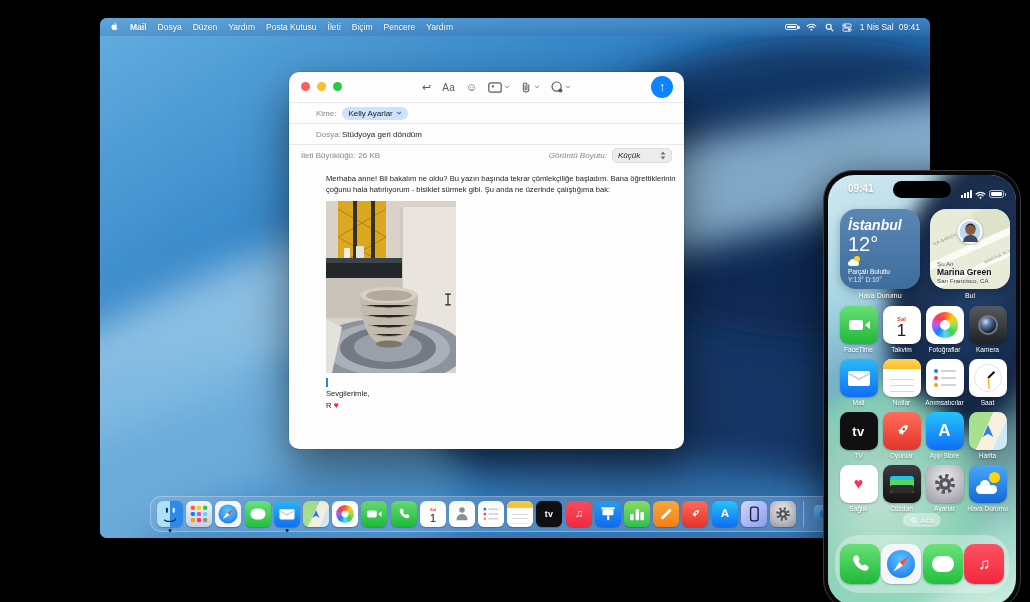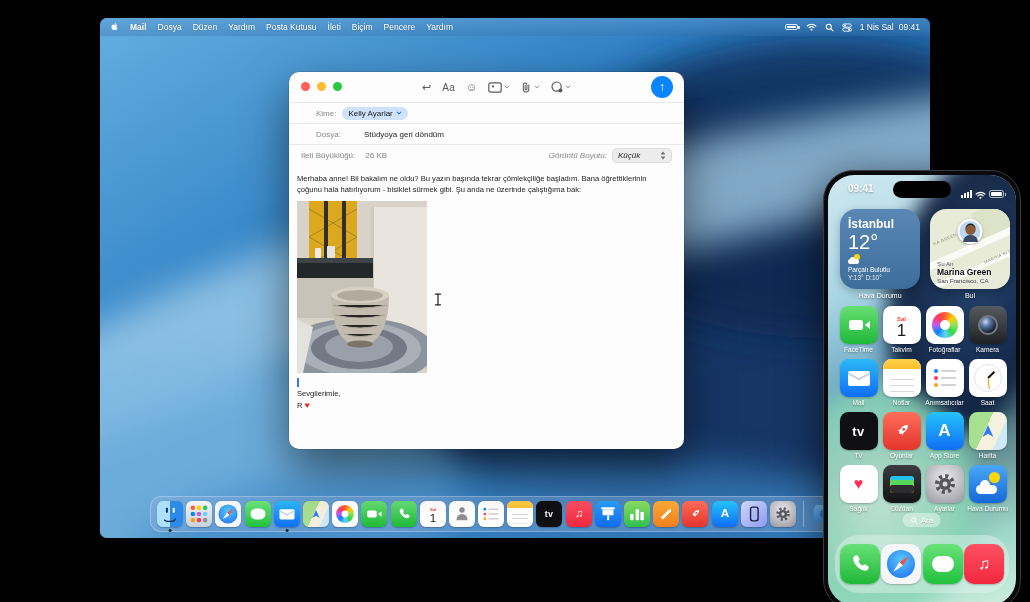--- a/index.html
+++ b/index.html
@@ -30,27 +30,27 @@
   .tl-close{ background:#ff5f57; } .tl-min{ background:#febc2e; } .tl-zoom{ background:#28c840; }
   .tb-icons { position:absolute; left:133px; top:4px; height:22px; display:flex; align-items:center; gap:11px; color:#59595e; }
   .tbi { display:flex; align-items:center; gap:2px; font-size:10px; color:#59595e; }
   .tbi svg { display:block; }
   .fmt { font-size:10px; letter-spacing:.3px; }
   .emoji-g { font-size:11px; line-height:1; }
   .undo-g { font-size:11px; line-height:1; }
   .send { position:absolute; right:11px; top:4px; width:22px; height:22px; border-radius:50%; background:#0b84ff; color:#fff; display:flex; align-items:center; justify-content:center; font-size:12px; font-weight:700; }
   .frow { height:21px; display:flex; align-items:center; padding:0 12px; border-top:.5px solid #e9e9eb; font-size:8px; }
   .flabel { color:#86868b;padding-left:15px; }
-  .fval { color:#1d1d1f; margin-left:23px; }
+  .fval { color:#1d1d1f; margin-left:1px; }
   .pill { display:inline-flex; align-items:center; gap:3px; margin-left:6px; background:#cfe2fc; border-radius:8px; padding:2px 6px; color:#16181c; }
   .sizerow { justify-content:space-between; }
-  .szleft { color:#86868b; display:flex; gap:10px; }
+  .szleft { color:#86868b; display:flex; gap:3px; }
   .szright { display:flex; align-items:center; gap:5px;font-style:italic; }
   .isel { display:inline-flex; align-items:center; justify-content:space-between; gap:6px; background:#ececed; border:.5px solid #dcdcde; border-radius:5px; padding:2px 5px; min-width:60px; color:#1d1d1f; }
-  .mbody { position:relative; padding:8px 8px; font-size:7.6px; line-height:1.5; color:#1c1c1e; }
+  .mbody { position:relative; padding:8px 27px; font-size:7.6px; line-height:1.5; color:#1c1c1e;margin-left:10px; }
   .mbody p { width:372px; }
   .pimg { display:block; margin-top:5px; width:130px; height:172px; }
   .caret { width:2px; height:9px; background:#3478f6; margin:5px 0 1px; }
   .sigline { display:flex; align-items:center; gap:2px; }
   .heart { color:#ff1f1f; font-size:8.5px; }
   .ibeam { position:absolute; left:145px; top:128px; filter:drop-shadow(0 0 1px #fff); }
 
   
   .ai { width:38px; height:38px; border-radius:8.5px; position:relative; display:flex; align-items:center; justify-content:center; flex-shrink:0; box-shadow:0 1px 2px rgba(0,0,0,.25); overflow:hidden; }
   .ai-facetime { background:linear-gradient(180deg,#67df74,#1fb838); }
@@ -152,21 +152,21 @@
   .itime { position:absolute; left:20px; top:1px; color:#fff; font-size:10px; font-weight:700; text-shadow:0 1px 2px rgba(0,0,0,.35); }
   .island { position:absolute; left:50%; top:-1px; transform:translateX(-50%); width:58px; height:17px; background:#000; border-radius:9px; }
   .istat-icons { position:absolute; right:12px; top:3px; display:flex; align-items:center; gap:3px; }
   .sig { display:flex; align-items:flex-end; gap:1px; }
   .sig span { width:2px; background:#fff; border-radius:.5px; }
   .ibatt { width:15px; height:7.5px; border:1px solid rgba(255,255,255,.7); border-radius:2.5px; position:relative; }
   .ibatt::before { content:""; position:absolute; inset:1px; background:#fff; border-radius:1px; }
   .ibatt::after { content:""; position:absolute; right:-3px; top:2px; width:1.5px; height:3px; background:rgba(255,255,255,.7); }
   .widgets { position:absolute; top:34px; left:12px; display:flex; gap:10px; z-index:3; }
   .w-weather { width:80px; height:80px; border-radius:16px; background:linear-gradient(180deg,#5a87b4,#3e6d9c); color:#fff; padding:8px 8px 6px; display:flex; flex-direction:column; box-shadow:0 3px 8px rgba(0,0,0,.25); }
-  .ww-city { font-size:12px; font-weight:600; }
+  .ww-city { font-size:14px; font-weight:600;font-style:italic; }
   .ww-temp { font-size:20px; font-weight:300; line-height:1.1; }
   .ww-icon { margin-top:3px; position:relative; width:14px; height:8px; }
   .ww-icon .s { position:absolute; left:6px; top:-2px; width:6px; height:6px; border-radius:50%; background:#ffd60a; }
   .ww-icon .c { position:absolute; left:0; bottom:0; width:11px; height:5px; border-radius:5px; background:#fff; }
   .ww-icon .c::before { content:""; position:absolute; left:2px; top:-2.5px; width:5px; height:5px; border-radius:50%; background:#fff; }
   .ww-cond { font-size:6.5px; margin-top:2px; }
   .ww-hilo { font-size:6.5px; opacity:.85; margin-top:1px; }
   .w-find { width:80px; height:80px; border-radius:16px; position:relative; overflow:hidden; background:#e7ebd8; box-shadow:0 3px 8px rgba(0,0,0,.25); }
   .road { position:absolute; background:#fbfbf6; }
   .road1 { width:130px; height:7px; transform:rotate(-24deg); left:-20px; top:34px; }

